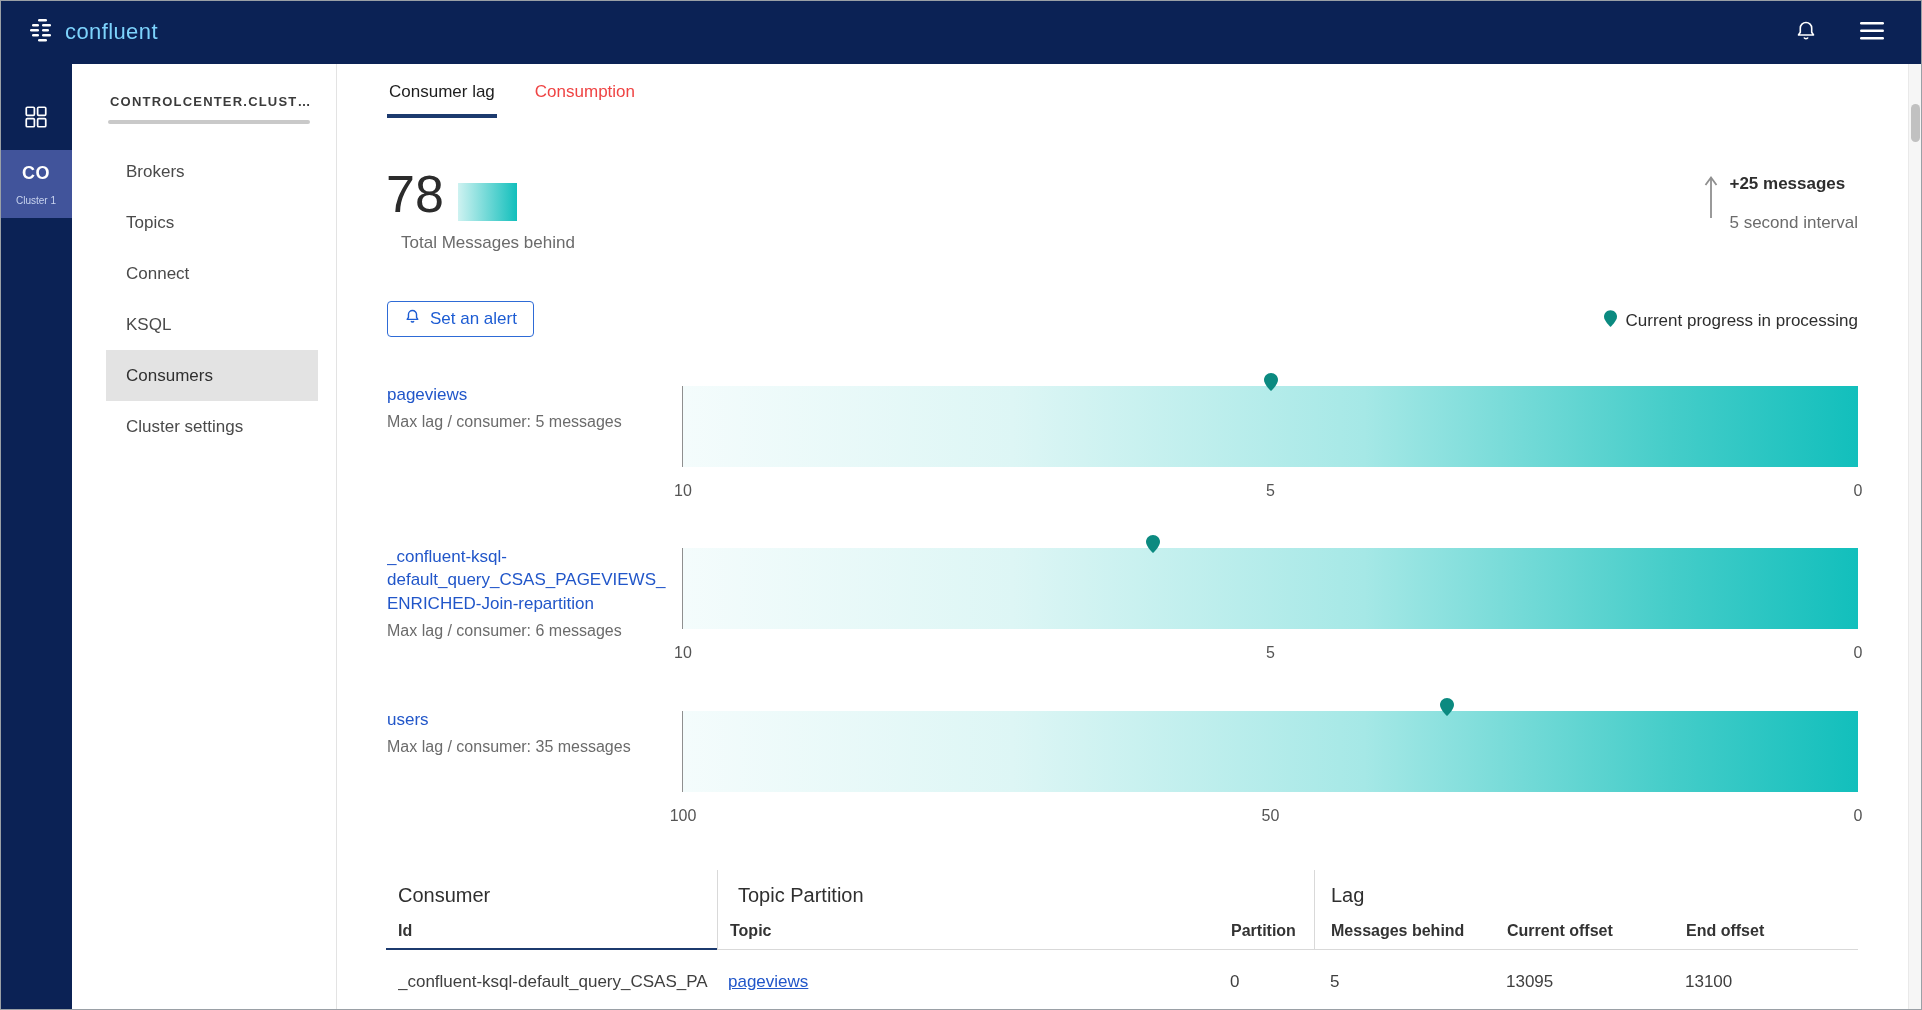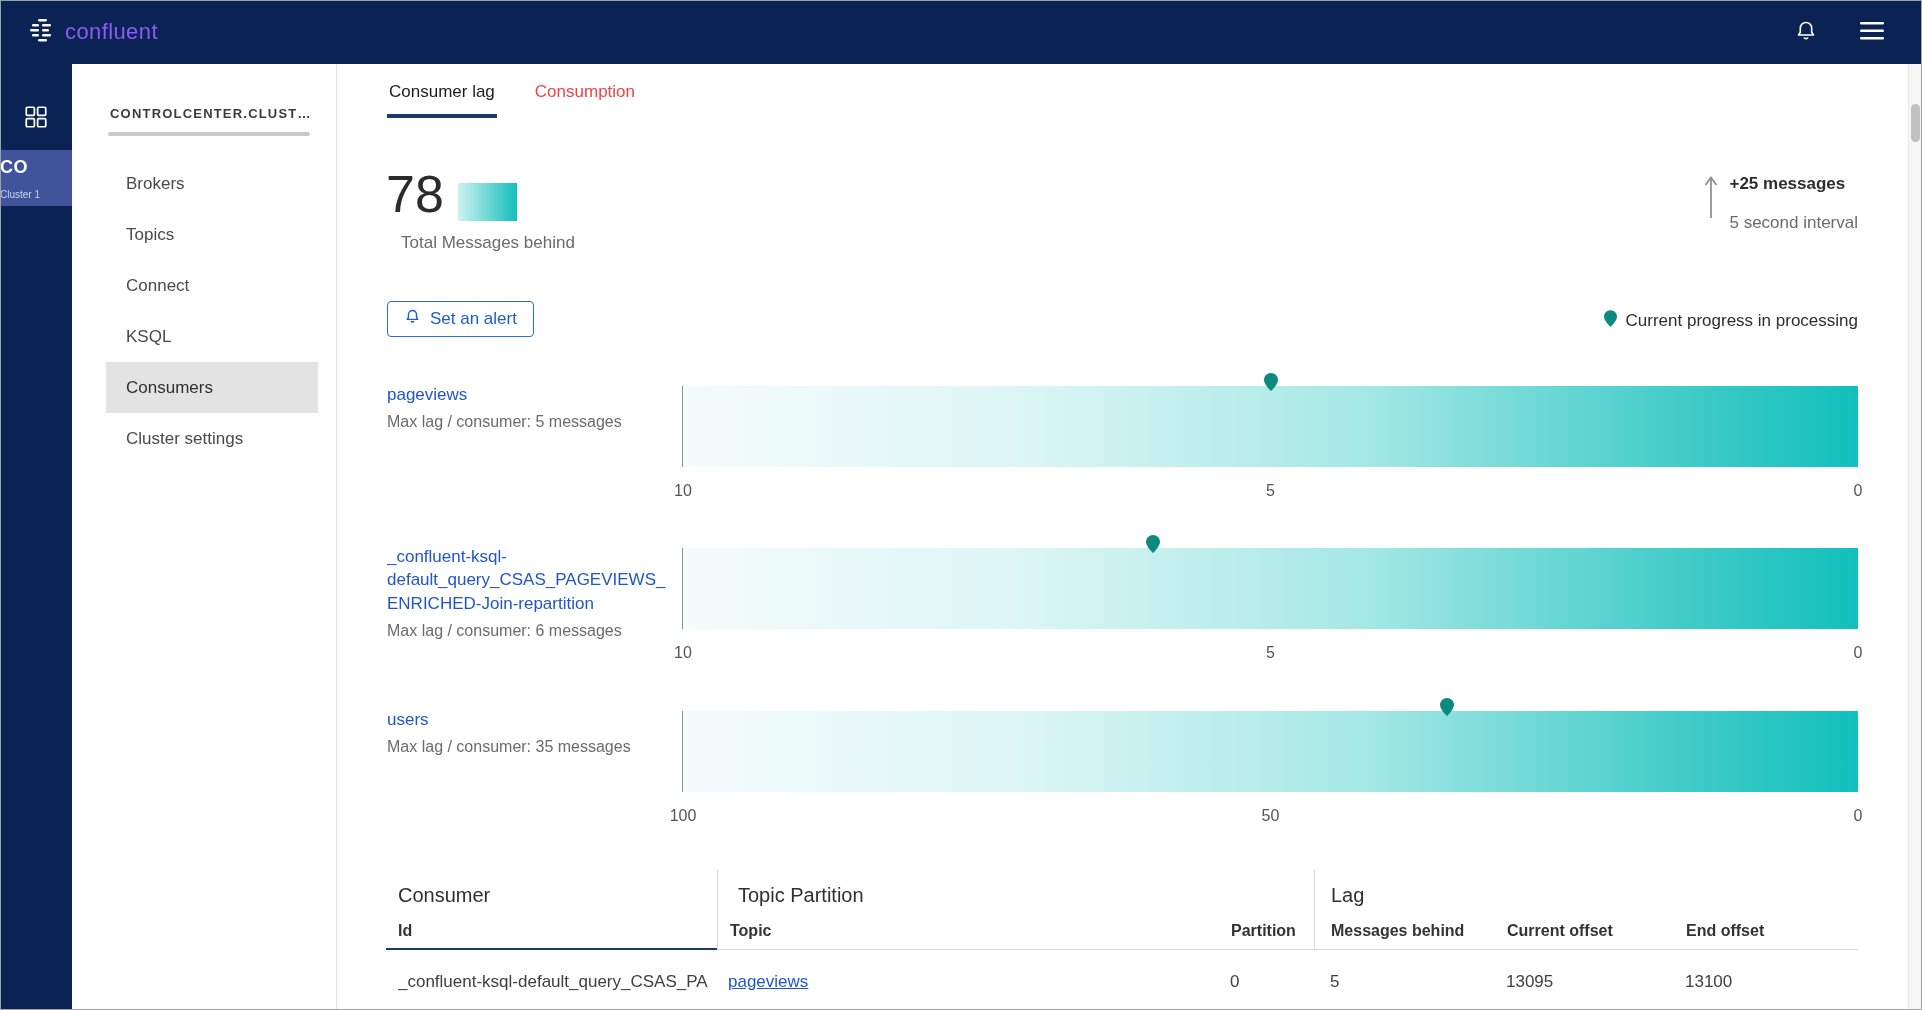--- a/index.html
+++ b/index.html
@@ -7,36 +7,36 @@
   body {
     font-family: "Liberation Sans", sans-serif;
     background:#fff; color:#2e2e2e; overflow:hidden; position:relative;
   }
   .frame { position:absolute; inset:0; border:1px solid #9aa0a6; pointer-events:none; z-index:99; }
 
   
   .topbar { position:absolute; left:0; top:0; right:0; height:64px; background:#0b2255;
     display:flex; align-items:center; justify-content:space-between; z-index:10; }
   .brand { display:flex; align-items:center; gap:9px; margin-left:28px; }
-  .brand-text { color:#8b5cf6; font-size:22px; font-weight:500; letter-spacing:.4px; }
+  .brand-text { color:#7dd3fc; font-size:22px; font-weight:500; letter-spacing:.4px; }
   .topbar-right { display:flex; align-items:center; gap:42px; margin-right:38px; }
   .icon-btn { background:none; border:none; cursor:pointer; display:flex; align-items:center; }
 
   
   .rail { position:absolute; left:0; top:64px; width:72px; bottom:0; background:#0b2255; }
   .apps { position:absolute; top:40px; left:0; width:72px; display:flex; justify-content:center; }
-  .cluster-chip { position:absolute; top:86px; left:0; width:72px; height:56px; background:#41549b;
-    display:flex; flex-direction:column; justify-content:center; cursor:pointer;gap:8px; }
+  .cluster-chip { position:absolute; top:86px; left:0; width:72px; height:68px; background:#41549b;
+    display:flex; flex-direction:column; align-items:center; justify-content:center; cursor:pointer;gap:8px; }
   .cluster-chip .initials { color:#fff; font-size:18px; font-weight:bold; letter-spacing:.5px; }
   .cluster-chip .cname { color:#c9d4ef; font-size:10px; margin-top:3px; }
 
   
   .sidebar { position:absolute; left:72px; top:64px; width:265px; bottom:0; background:#fff;
     border-right:1px solid #e3e3e3; }
-  .sidebar-title { margin:42px 0 0 38px; font-size:13px; font-weight:bold; letter-spacing:1.2px;
+  .sidebar-title { margin:30px 0 0 38px; font-size:13px; font-weight:bold; letter-spacing:1.2px;
     color:#3b3b3b; white-space:nowrap; overflow:hidden; max-width:210px; }
   .sidebar-scroll { margin:11px 0 0 36px; width:202px; height:4px; background:#c9c9c9; border-radius:2px; }
   .nav { margin-top:22px;padding-left:16px; }
   .nav-item { height:51px; margin:0 18px; padding-left:20px; display:flex; align-items:center;
     font-size:17px; color:#4a4a4a; cursor:pointer; }
   .nav-item.active { background:#e3e3e3; color:#303030; }
 
   
   .main { position:absolute; left:337px; top:64px; right:14px; bottom:0; overflow:hidden; background:#fff; }
 

